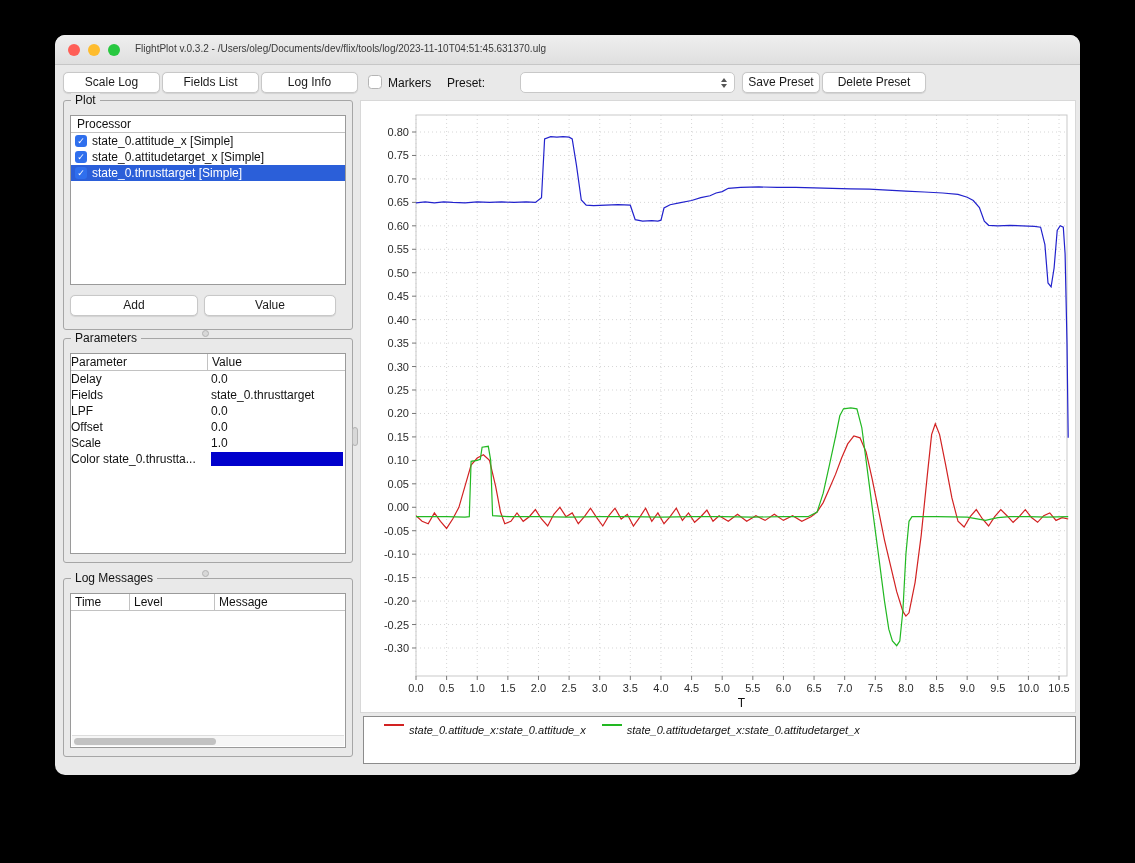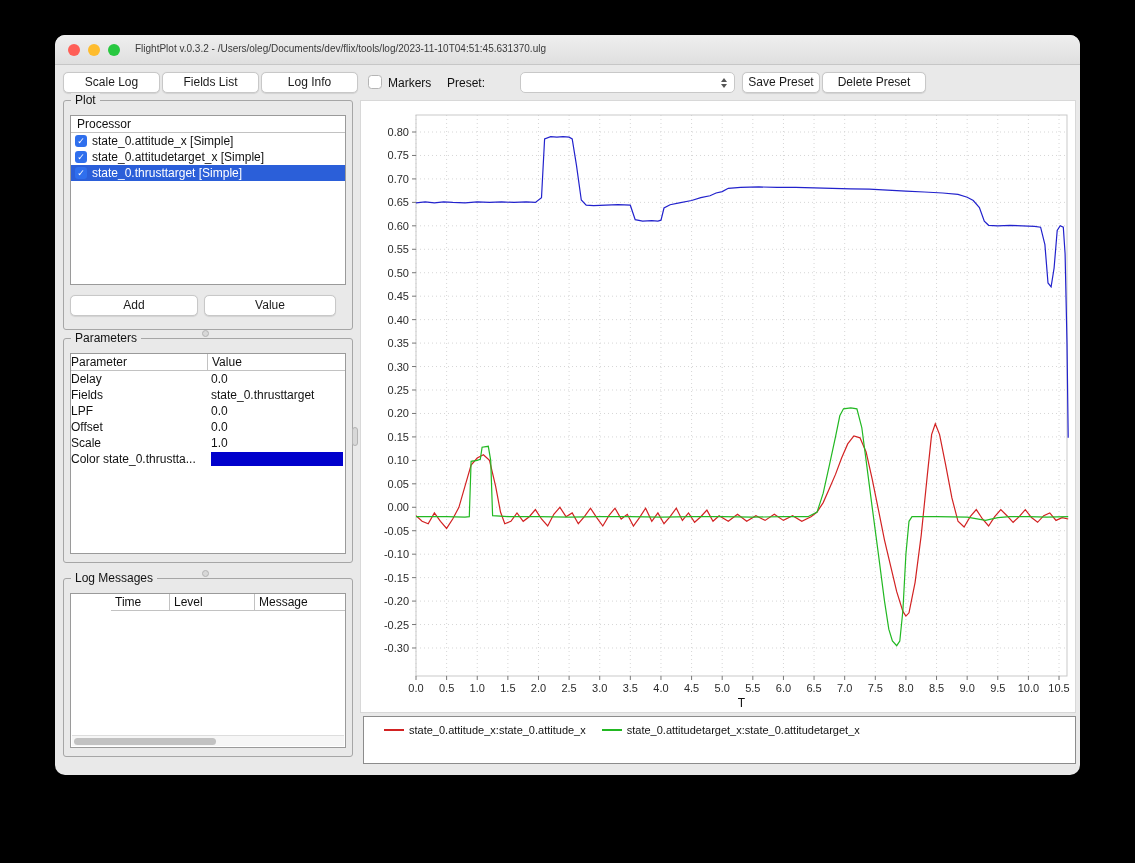--- a/index.html
+++ b/index.html
@@ -71,21 +71,21 @@
   
   .chart-panel { position:absolute; left:305px; top:65px; width:716px; height:613px;
                  background:#fff; border:1px solid #d8d8d8; }
   #chart-svg { position:absolute; left:0; top:0; }
   .tick { font-size:11px; fill:#2a2a2a; font-family:"Liberation Sans",sans-serif; }
   .axis-label { font-size:12px; fill:#111; font-family:"Liberation Sans",sans-serif; }
   .legend-box { position:absolute; left:308px; top:681px; width:713px; height:48px;
                 background:#fff; border:1px solid #8c8c8c; }
   .legend-row { position:absolute; left:20px; right:6px; height:20px; display:flex; align-items:center; }
   #legend-row-1 { top:3px; } #legend-row-2 { top:25px; }
-  .legend-item { display:flex; align-items:center; gap:5px; margin-right:16px; }
+  .legend-item { display:flex; align-items:flex-start; gap:5px; margin-right:16px;font-style:italic; }
   .legend-line { width:20px; height:2px; flex:0 0 auto; }
   .legend-label { font-size:11px; color:#111; white-space:nowrap; }
 </style>
 </head>
 <body>
 
 <div class="window">
 
   <div class="titlebar">
     <span class="traffic t-red"></span>
@@ -171,21 +171,21 @@
           </div>
         </div>
     </div>
   </div>
 
   <span class="split-dot" style="left:147px;top:535px;"></span>
   <span class="split-vhandle" style="left:297px;top:392px;"></span>
 
   <div class="group" style="left:8px;top:543px;width:290px;height:179px;">
     <span class="group-title">Log Messages</span>
-    <div class="tbl" style="bottom:8px;padding-left:40px;">
+    <div class="tbl" style="bottom:8px;">
       <div class="tbl-header">
         <span class="c-time">Time</span>
         <span class="c-level">Level</span>
         <span class="c-msg">Message</span>
       </div>
       <div class="hscroll">
         <span class="thumb"></span>
       </div>
     </div>
   </div>

